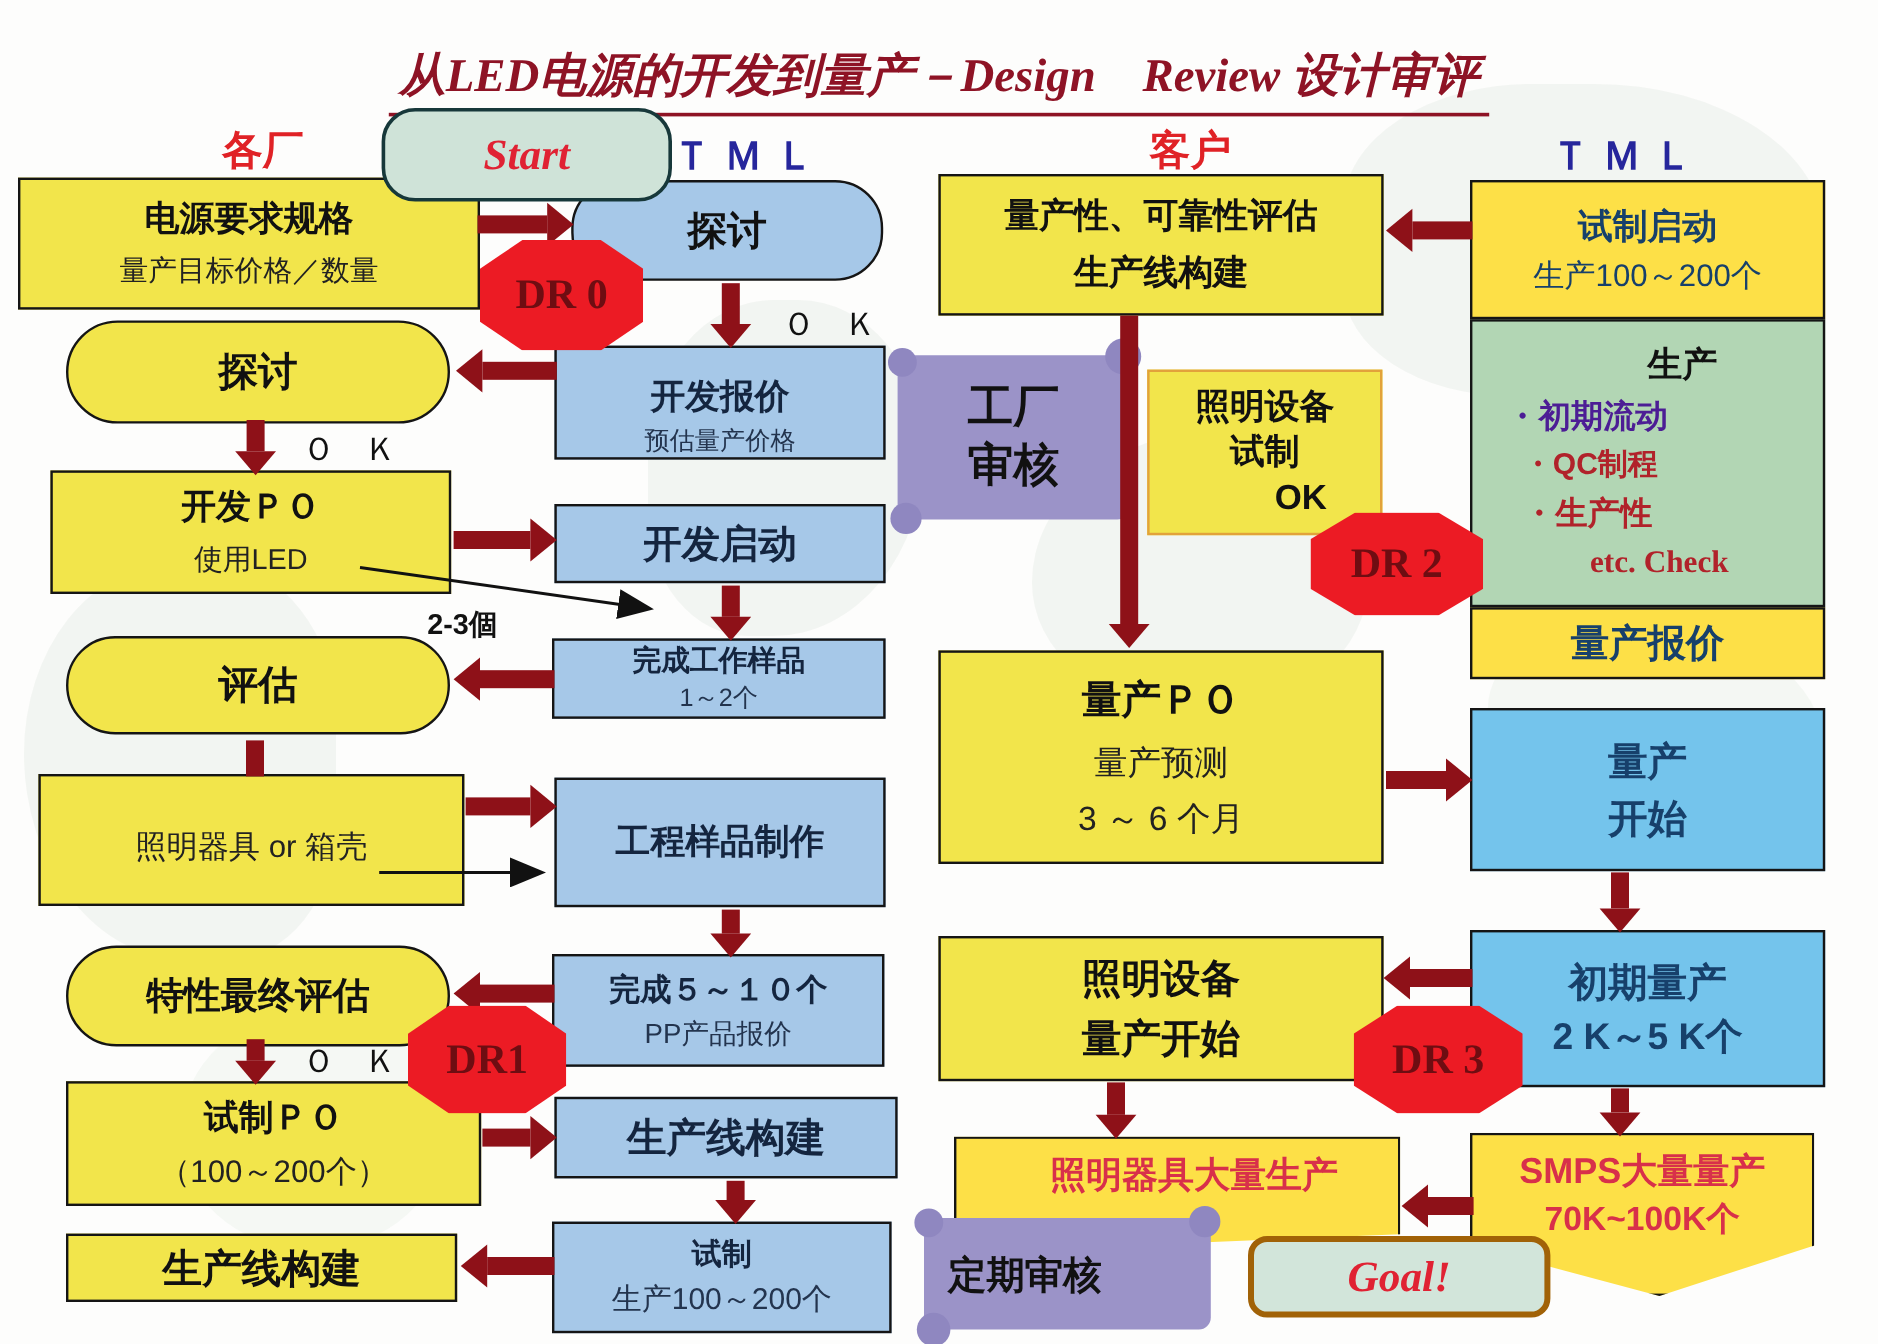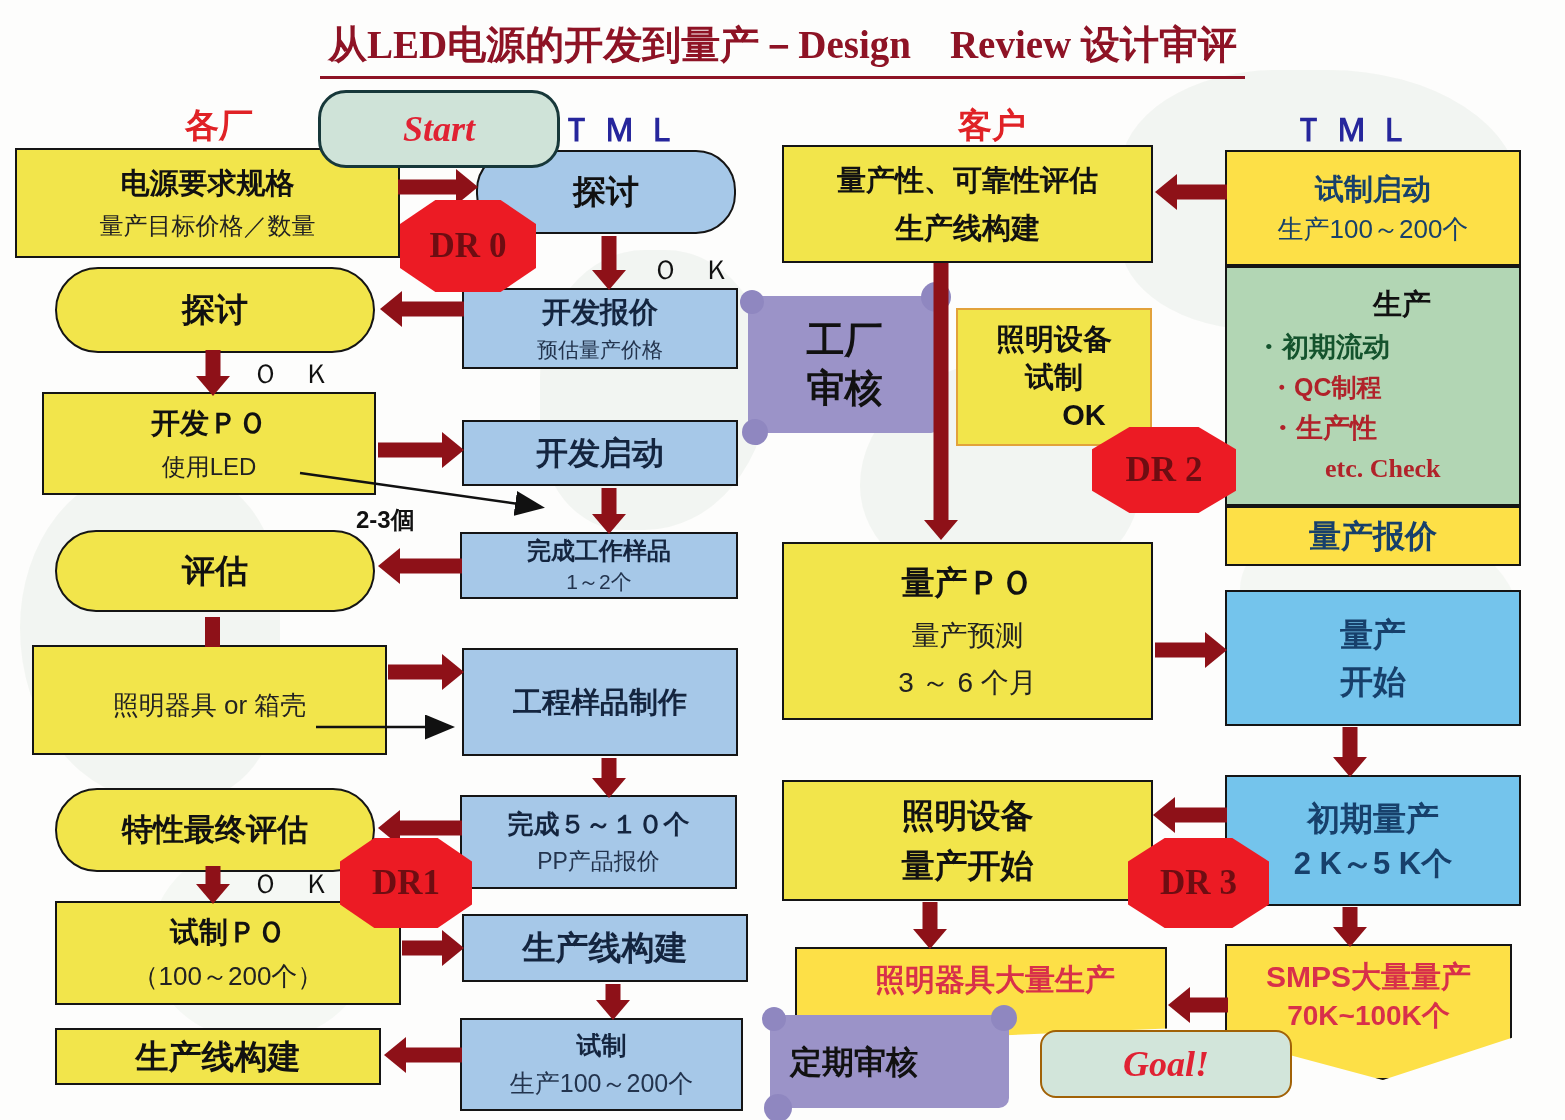--- a/index.html
+++ b/index.html
@@ -9,37 +9,37 @@
   .blob{position:absolute;background:#e9efe9;opacity:.55;z-index:0;}
   
   .node{position:absolute;box-sizing:border-box;z-index:2;display:flex;
         flex-direction:column;justify-content:center;align-items:center;
         text-align:center;line-height:1.25;}
   .yellow{background:#f2e54b;border:2.5px solid #151515;}
   .lblue{background:#a6c8e8;border:2.5px solid #151515;color:#14253f;}
   .cyan{background:#fde047;border:2.5px solid #151515;color:#17406b;}
   .mblue{background:#74c4ec;border:2.5px solid #151515;color:#17406b;}
   .green{background:#b2d6b4;border:2.5px solid #151515;}
-  .mint{background:#d2e5da;border:2px solid #a16207;border-radius:16px;}
+  .mint{background:#d2e5da;border:5px solid #a16207;border-radius:16px;}
   .purple{background:#9b93c8;border:none;border-radius:10px;z-index:3;}
   .stadium{border-radius:46px;}
   .round40{border-radius:40px;}
   .b1{font-weight:bold;font-size:29px;color:#111;}
   .b1s{font-weight:bold;font-size:33px;color:#111;}
   .sub{font-size:24px;color:#222;margin-top:10px;}
   .subsm{font-size:21px;color:#23344e;margin-top:6px;}
   .redtxt{color:#d8304a;font-weight:bold;}
   
   .hdr-red{position:absolute;color:#e02226;font-weight:bold;font-size:34px;z-index:2;}
   .hdr-tml{position:absolute;color:#26269c;font-weight:bold;font-size:33px;
            letter-spacing:10px;font-family:"Liberation Serif",serif;z-index:2;}
   .title{position:absolute;left:0;right:0;top:18px;text-align:center;z-index:2;}
   .title span{display:inline-block;font-family:"Liberation Serif",serif;
-      font-weight:bold;font-size:39px;color:#8e1325;
-      border-bottom:3.5px solid #8e1325;padding:0 8px 4px 8px;}
+      font-style:italic;font-weight:bold;font-size:39px;color:#8e1325;
+      border-bottom:3.5px solid #8e1325;padding:0 8px 4px 8px;margin-top:18px;}
   
   .dr{position:absolute;background:#ec1b24;z-index:4;display:flex;align-items:center;
       justify-content:center;font-family:"Liberation Serif",serif;font-weight:bold;
       font-size:35px;color:#6e0d12;
       clip-path:polygon(26% 0,74% 0,100% 26%,100% 74%,74% 100%,26% 100%,0 74%,0 26%);}
   
   .ar{position:absolute;z-index:3;--arw:#8e1118;}
   .ar.right::before{content:"";position:absolute;left:0;top:50%;transform:translateY(-50%);
       height:15px;width:calc(100% - 22px);background:var(--arw);}
   .ar.right::after{content:"";position:absolute;right:0;top:50%;transform:translateY(-50%);
@@ -128,21 +128,21 @@
   </div>
 
   <div class="node yellow" style="left:55px;top:1028px;width:326px;height:57px;">
     <div class="b1s">生产线构建</div>
   </div>
 
   <div class="node lblue round40" style="left:476px;top:150px;width:260px;height:84px;">
     <div class="b1s">探讨</div>
   </div>
 
-  <div class="node lblue" style="left:462px;top:288px;width:276px;height:81px;">
+  <div class="node lblue" style="left:462px;top:288px;width:276px;height:95px;justify-content:flex-end;">
     <div class="b1" style="color:#14253f;">开发报价</div>
     <div class="subsm">预估量产价格</div>
   </div>
 
   <div class="node lblue" style="left:462px;top:420px;width:276px;height:66px;">
     <div class="b1s" style="color:#14253f;font-size:32px;">开发启动</div>
   </div>
 
   <div class="node lblue" style="left:460px;top:532px;width:278px;height:67px;">
     <div class="b1" style="color:#14253f;font-size:24px;">完成工作样品</div>
@@ -212,21 +212,21 @@
     <span class="scriptred">Goal!</span>
   </div>
 
   <div class="node cyan" style="left:1225px;top:150px;width:296px;height:116px;">
     <div class="b1" style="color:#17406b;">试制启动</div>
     <div class="sub" style="color:#17406b;font-size:26px;margin-top:6px;">生产100～200个</div>
   </div>
 
   <div class="node green" style="left:1225px;top:266px;width:296px;height:240px;align-items:flex-start;padding-left:28px;">
     <div class="b1" style="align-self:center;margin-left:30px;">生产</div>
-    <div style="font-weight:bold;font-size:27px;color:#14532d;margin-top:8px;">・初期流动</div>
+    <div style="font-weight:bold;font-size:27px;color:#4c1d95;margin-top:8px;">・初期流动</div>
     <div style="font-weight:bold;font-size:25px;color:#b1222a;margin-top:8px;margin-left:14px;">・QC制程</div>
     <div style="font-weight:bold;font-size:27px;color:#b1222a;margin-top:8px;margin-left:14px;">・生产性</div>
     <div style="font-family:'Liberation Serif',serif;font-weight:bold;font-size:26px;color:#b1222a;margin-top:8px;margin-left:70px;">etc.  Check</div>
   </div>
 
   <div class="node cyan" style="left:1225px;top:506px;width:296px;height:60px;">
     <div class="b1s" style="color:#17406b;font-size:32px;">量产报价</div>
   </div>
 
   <div class="node mblue" style="left:1225px;top:590px;width:296px;height:136px;">

